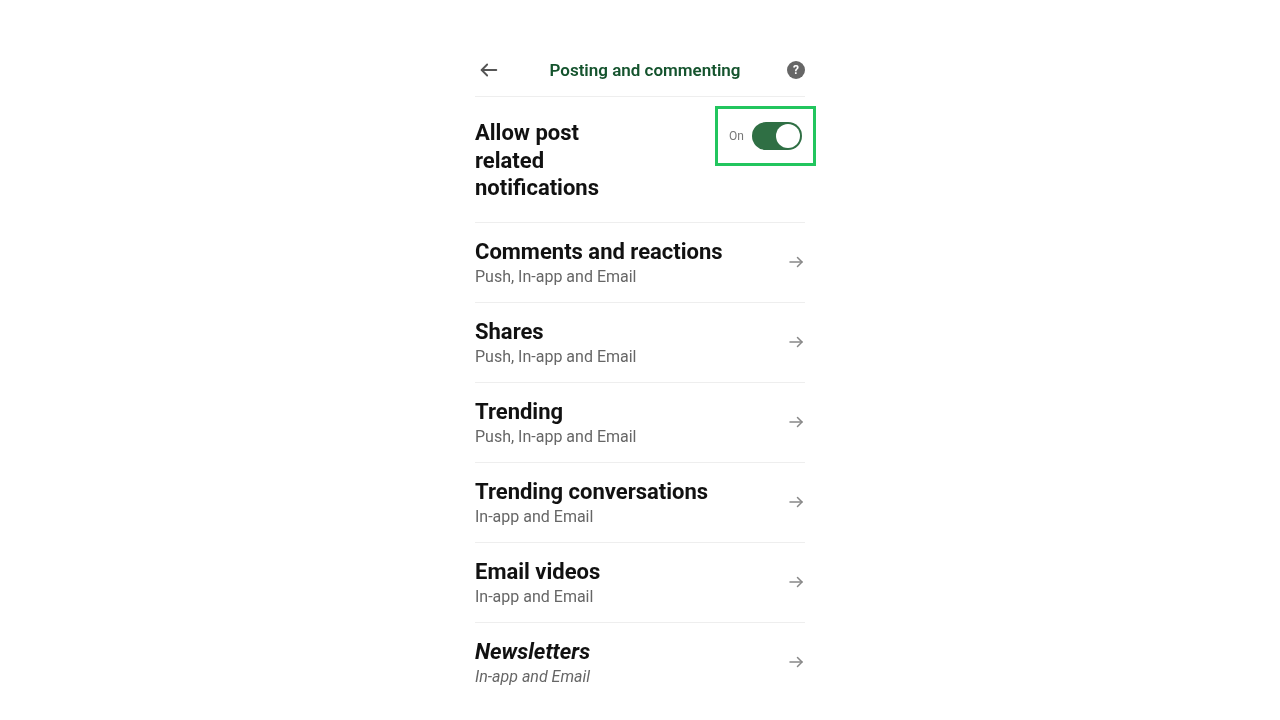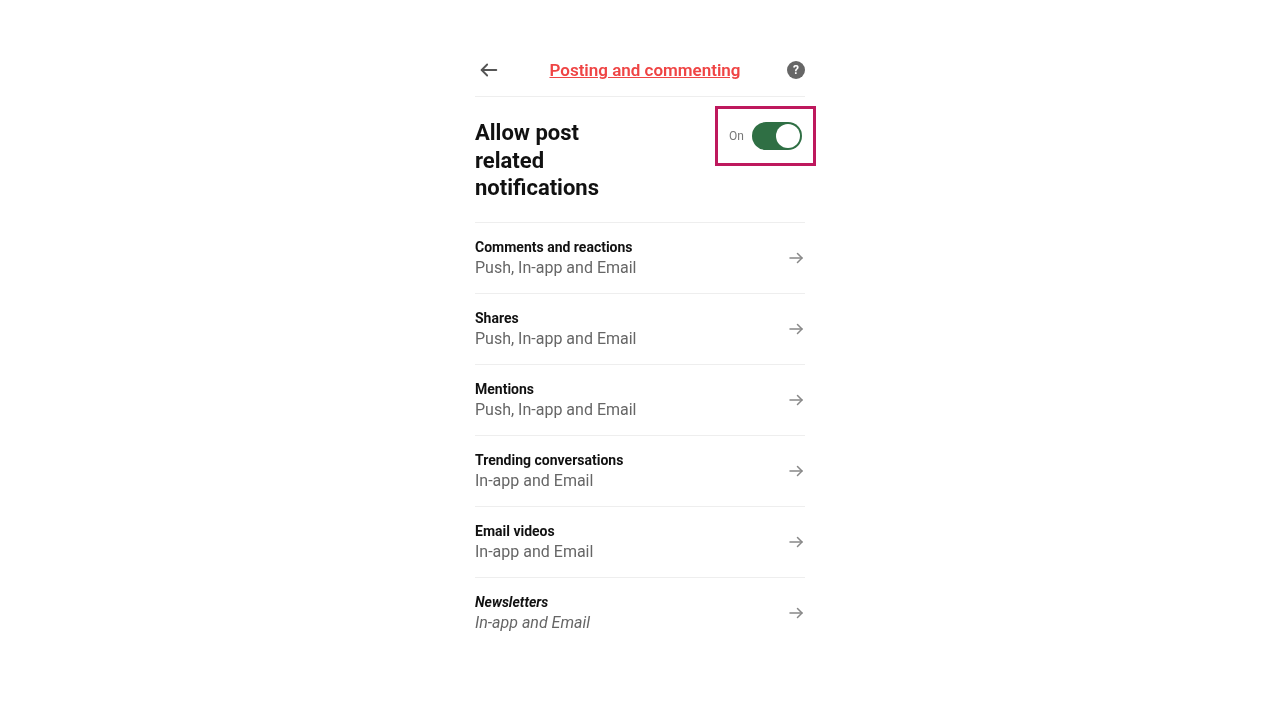--- a/index.html
+++ b/index.html
@@ -26,22 +26,21 @@
     width: 28px; height: 28px;
     display: flex; align-items: center; justify-content: center;
     cursor: pointer;
     color: #555;
   }
   .header-title {
     flex: 1;
     text-align: center;
     font-size: 17px;
     font-weight: 600;
-    color: #ef4444;
-    text-decoration: underline;
+    color: #14532d;
   }
   .help-btn {
     width: 18px; height: 18px;
     border-radius: 50%;
     background: #666;
     color: #fff;
     font-size: 12px;
     font-weight: 700;
     display: flex; align-items: center; justify-content: center;
     cursor: pointer;
@@ -54,21 +53,21 @@
     border-bottom: 1px solid #eee;
   }
   .master-label {
     font-size: 22px;
     font-weight: 700;
     color: #111;
     line-height: 1.25;
     max-width: 170px;
   }
   .toggle-box {
-    border: 3px solid #be185d;
+    border: 3px solid #22c55e;
     padding: 13px 11px;
     display: flex;
     align-items: center;
     gap: 8px;
     margin-top: -13px;
     margin-right: -11px;
   }
   .toggle-state {
     font-size: 12px;
     color: #777;
@@ -91,21 +90,21 @@
     display: flex;
     align-items: center;
     justify-content: space-between;
     padding: 16px 0;
     border-bottom: 1px solid #eee;
     cursor: pointer;
   }
   .setting-row:last-child { border-bottom: none; font-style: italic; }
   .setting-text { display: flex; flex-direction: column; gap: 3px; }
   .setting-title {
-    font-size: 14px;
+    font-size: 22px;
     font-weight: 700;
     color: #111;
   }
   .setting-sub {
     font-size: 16px;
     color: #666;
   }
   .chevron {
     color: #888;
     display: flex; align-items: center;
@@ -159,21 +158,21 @@
         </div>
         <div class="chevron">
           <svg width="18" height="18" viewBox="0 0 24 24" fill="none" stroke="currentColor" stroke-width="2" stroke-linecap="round" stroke-linejoin="round">
             <line x1="4" y1="12" x2="20" y2="12"></line>
             <polyline points="14 6 20 12 14 18"></polyline>
           </svg>
         </div>
       </div>
       <div class="setting-row">
         <div class="setting-text">
-          <div class="setting-title">Mentions</div>
+          <div class="setting-title">Trending</div>
           <div class="setting-sub">Push, In-app and Email</div>
         </div>
         <div class="chevron">
           <svg width="18" height="18" viewBox="0 0 24 24" fill="none" stroke="currentColor" stroke-width="2" stroke-linecap="round" stroke-linejoin="round">
             <line x1="4" y1="12" x2="20" y2="12"></line>
             <polyline points="14 6 20 12 14 18"></polyline>
           </svg>
         </div>
       </div>
       <div class="setting-row">

